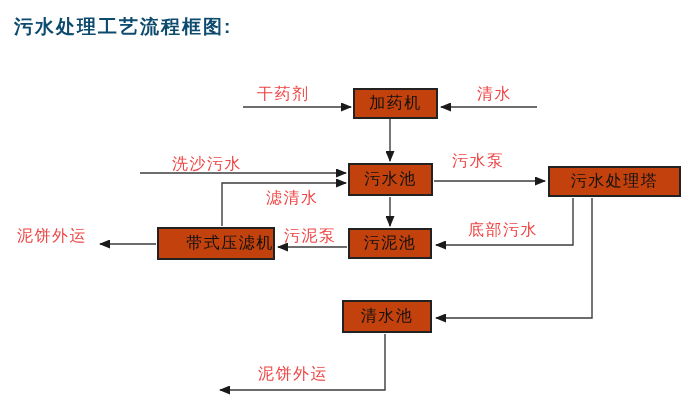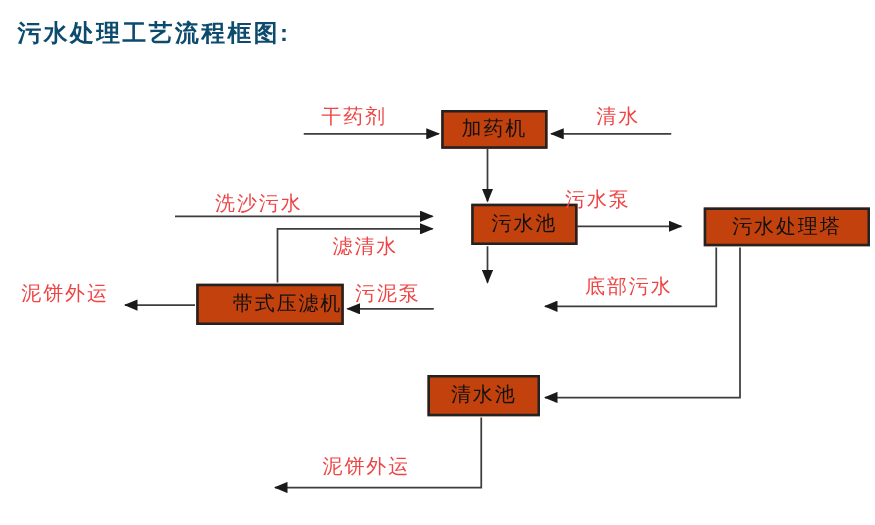--- a/index.html
+++ b/index.html
@@ -47,24 +47,25 @@
     <polyline points="573,198 573,245 436,245" marker-end="url(#arr)"></polyline>
     <polyline points="592,198 592,318 436,318" marker-end="url(#arr)"></polyline>
     <line x1="156" y1="244" x2="100" y2="244" marker-end="url(#arr)"></line>
     <polyline points="385,334 385,390 220,390" marker-end="url(#arr)"></polyline>
   </svg>
 
   <div class="title">污水处理工艺流程框图:</div>
 
   <div class="node" style="left:353px;top:88px;width:85px;height:31px;">加药机</div>
 
-  <div class="node" style="left:348px;top:163px;width:85px;height:33px;margin-left:29px;">污水池</div>
+  <div class="node" style="left:348px;top:163px;width:85px;height:33px;">污水池</div>
 
-  <div class="node" style="left:548px;top:166px;width:133px;height:31px;margin-left:15px;">污水处理塔</div>
+  <div class="node" style="left:548px;top:166px;width:133px;height:31px;">污水处理塔</div>
 
+  <div class="node" style="left:348px;top:228px;width:84px;height:31px;">污泥池</div>
 
   <div class="node" style="left:157px;top:227px;width:118px;height:33px;padding-left:28px;">带式压滤机</div>
 
   <div class="node" style="left:342px;top:300px;width:90px;height:33px;">清水池</div>
 
   <div class="elabel" style="left:257px;top:86px;">干药剂</div>
 
   <div class="elabel" style="left:477px;top:86px;text-align:right;">清水</div>
 
   <div class="elabel" style="left:172px;top:156px;">洗沙污水</div>

